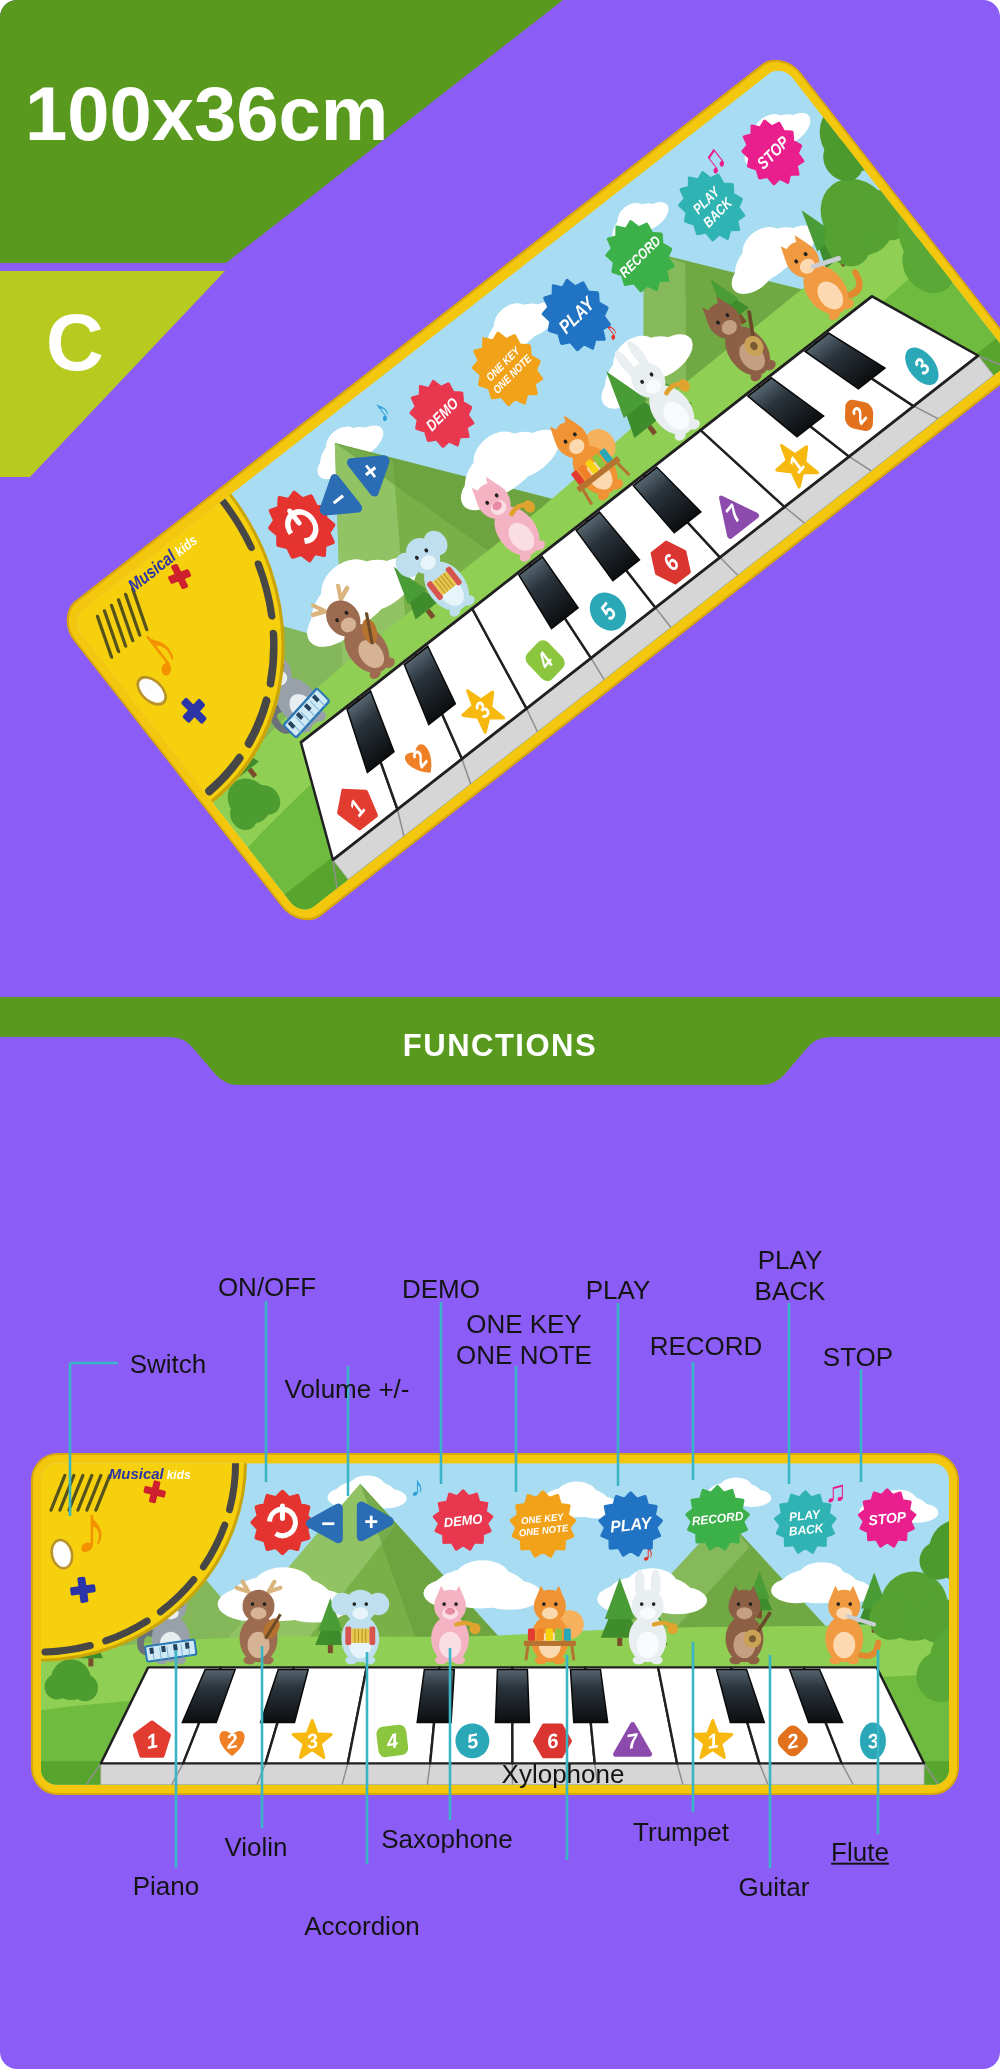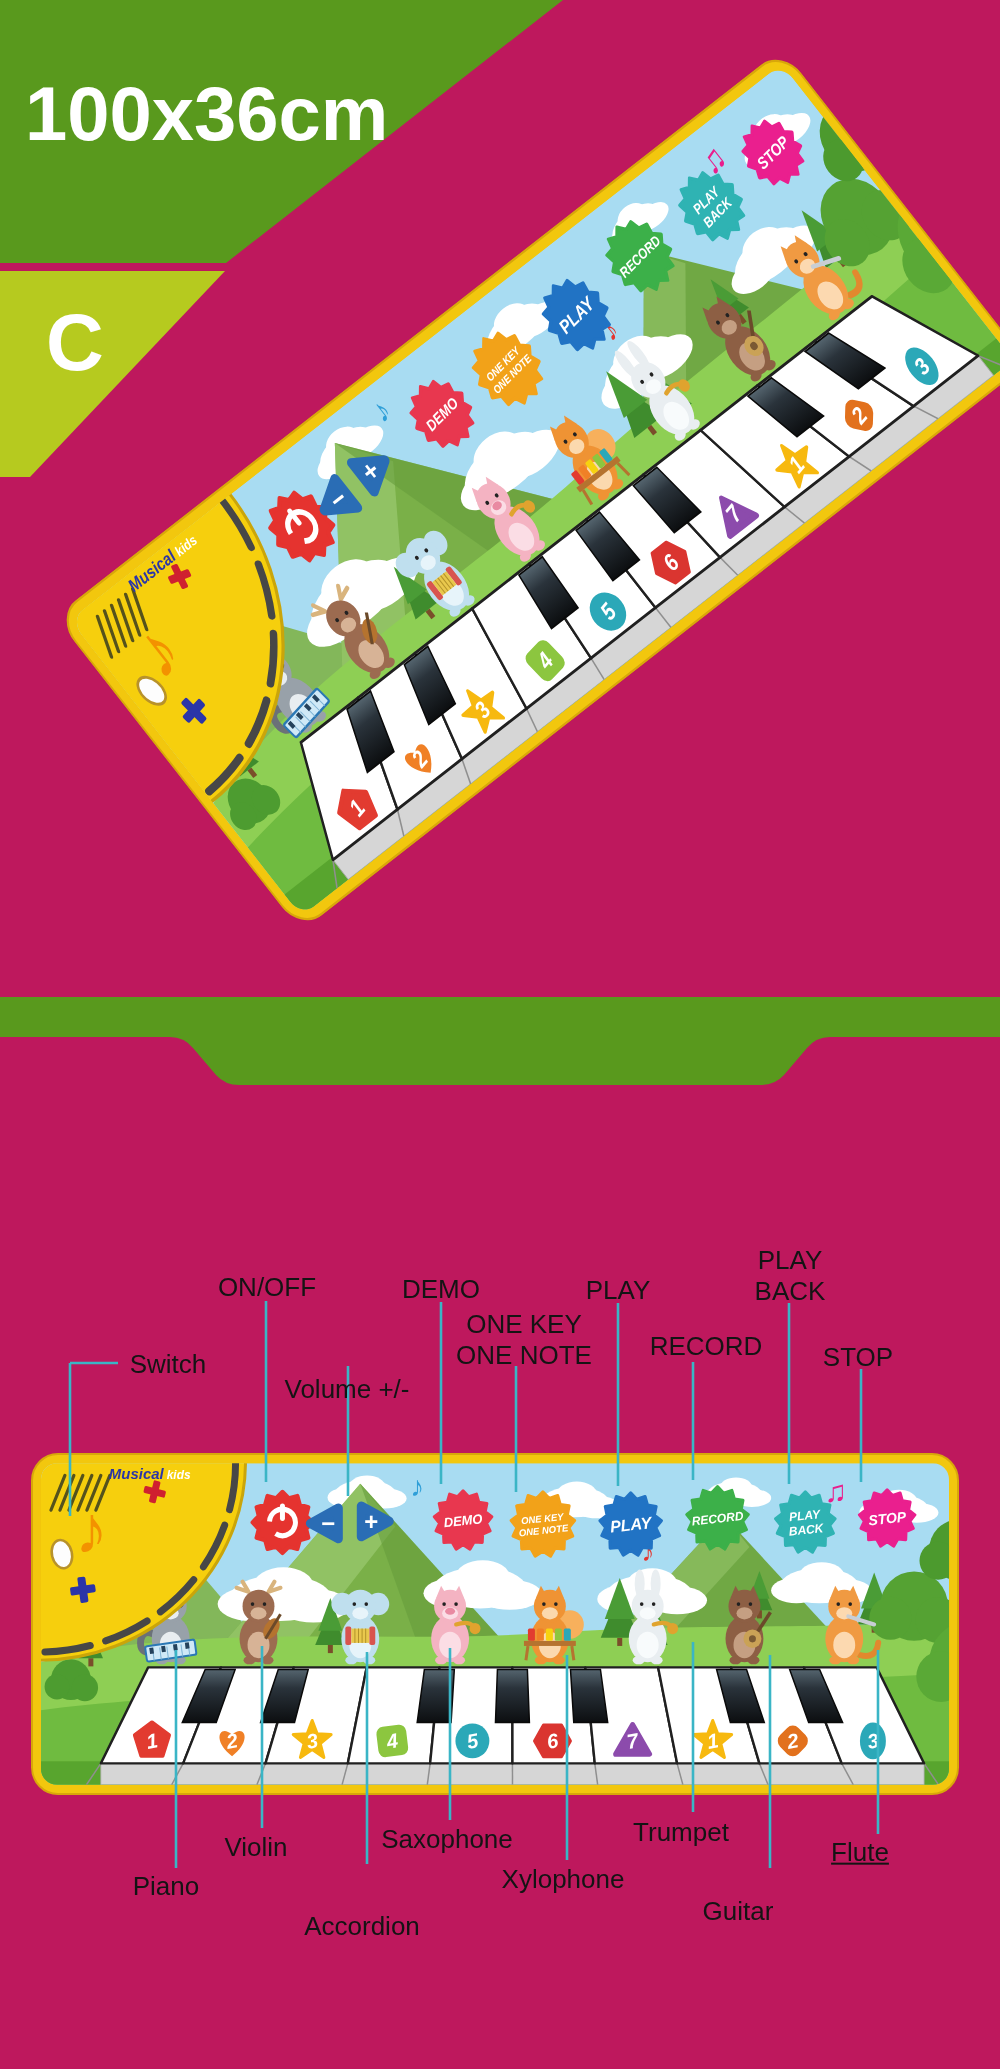--- a/index.html
+++ b/index.html
@@ -1,17 +1,17 @@
 <!DOCTYPE html>
 <html><head>
 <meta charset="utf-8">
 <style>
   html,body{margin:0;padding:0;background:#ffffff;}
-  #page{position:relative;width:1000px;height:2069px;background:#be185d;overflow:hidden;
-        font-family:"Liberation Sans",sans-serif;}
+  #page{position:relative;width:1000px;height:2069px;background:#8b5cf6;overflow:hidden;
+        font-family:"Liberation Sans",sans-serif;border-radius:17px;}
   #photo-section{position:absolute;left:0;top:0;width:1000px;height:1010px;overflow:hidden;z-index:1;}
   .mat-wrap{position:absolute;}
   .mat-wrap svg{display:block;width:100%;height:100%;}
   #photo-mat{left:80px;top:290px;width:923px;height:400px;transform:rotate(-38deg);z-index:1;}
   #flat-mat{left:31px;top:1453px;width:928px;height:342px;z-index:2;}
   #size-badge{position:absolute;left:0;top:0;width:600px;height:520px;z-index:10;}
   #functions-banner{position:absolute;left:0;top:997px;width:1000px;height:92px;z-index:3;}
   #banner-title{position:absolute;left:0;top:1028px;width:1000px;text-align:center;
     color:#fff;font-size:31px;font-weight:bold;letter-spacing:1.5px;z-index:4;}
   #annot-lines{position:absolute;left:0;top:1240px;width:1000px;height:700px;z-index:5;pointer-events:none;}
@@ -498,20 +498,21 @@
   <svg id="size-badge" viewBox="0 0 600 520">
     <polygon id="badge-green" points="0,0 563,0 226,263 0,263" fill="#59991d"></polygon>
     <polygon id="badge-lime" points="0,271 225,271 30,477 0,477" fill="#b6ca1f"></polygon>
     <text x="25" y="140" font-size="76" font-weight="bold" fill="#ffffff">100x36cm</text>
     <text x="75" y="370" font-size="80" font-weight="bold" fill="#ffffff" text-anchor="middle">C</text>
   </svg>
 
   <svg id="functions-banner" viewBox="0 0 1000 92">
     <path id="banner-shape" d="M0,0 H1000 V40 H830 Q816,40 807,51 L784,78 Q775,88 761,88 H239 Q225,88 216,78 L193,51 Q184,40 170,40 H0 Z" fill="#59991d"></path>
   </svg>
+  <div id="banner-title">FUNCTIONS</div>
 
   <div id="flat-mat" class="mat-wrap">
     <svg viewBox="0 0 930 335" preserveAspectRatio="none">
         <use href="#matG"></use>
       </svg>
   </div>
 
   <svg id="annot-lines" viewBox="0 1240 1000 700">
       <line x1="70" y1="1363" x2="118" y2="1363" stroke="#3ab5c6" stroke-width="2.6"></line>
       <line x1="70" y1="1363" x2="70" y2="1516" stroke="#3ab5c6" stroke-width="2.6"></line>
@@ -542,19 +543,19 @@
 ONE NOTE</div>
       <div class="annot-label" style="left: 618px; top: 1290px;">PLAY</div>
       <div class="annot-label" style="left: 706px; top: 1346px;">RECORD</div>
       <div class="annot-label" style="left: 790px; top: 1276px;">PLAY
 BACK</div>
       <div class="annot-label" style="left: 858px; top: 1357px;">STOP</div>
       <div class="annot-label" style="left: 166px; top: 1886px;">Piano</div>
       <div class="annot-label" style="left: 256px; top: 1847px;">Violin</div>
       <div class="annot-label" style="left: 362px; top: 1882px; margin-top: 44px;">Accordion</div>
       <div class="annot-label" style="left: 447px; top: 1839px;">Saxophone</div>
-      <div class="annot-label" style="left: 563px; top: 1879px;">Xylophone</div>
+      <div class="annot-label" style="left: 563px; top: 1774px;">Xylophone</div>
       <div class="annot-label" style="left: 681px; top: 1832px;">Trumpet</div>
-      <div class="annot-label" style="left: 738px; top: 1887px; margin-top: 24px;">Guitar</div>
+      <div class="annot-label" style="left: 774px; top: 1887px;">Guitar</div>
       <div class="annot-label" style="left: 860px; top: 1852px; text-decoration: underline;">Flute</div>
     </div>
 
 </div>
 
 </body></html>

